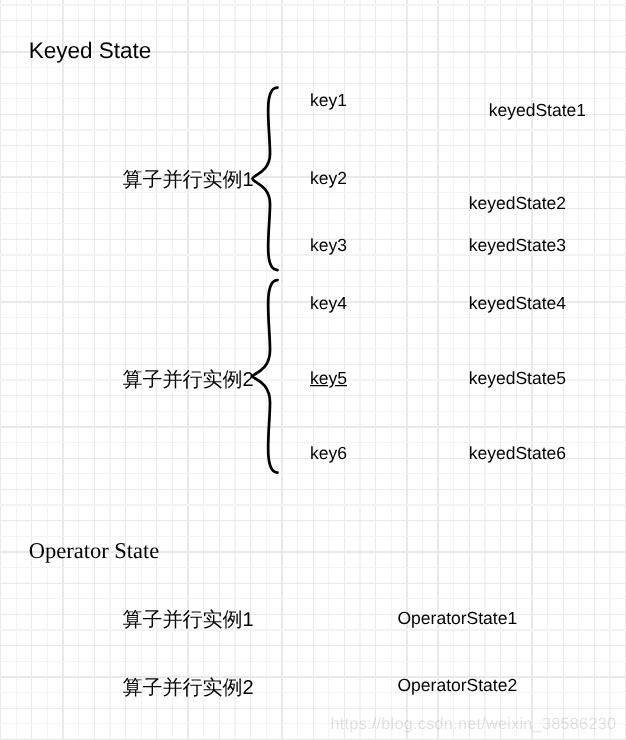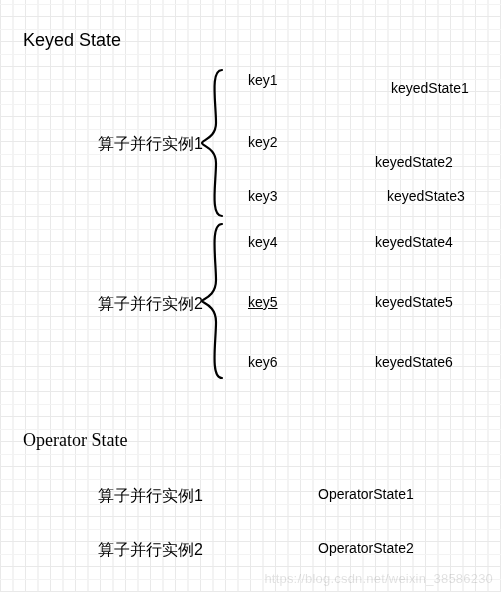--- a/index.html
+++ b/index.html
@@ -45,21 +45,21 @@
   <path d="M22 2 C10 2 16 35 16 55 C16 70 2 72 2 75 C2 78 16 80 16 95 C16 115 10 148 22 148" fill="none" stroke="#000" stroke-width="2.2" stroke-linecap="round"></path>
 </svg>
 
 <div class="abs key-label" style="left:248px; top:72px;">key1</div>
 <div class="abs state-label" style="left:375px; top:80px;margin-left:16px;">keyedState1</div>
 
 <div class="abs key-label" style="left:248px; top:134px;">key2</div>
 <div class="abs state-label" style="left:375px; top:134px;margin-top:20px;">keyedState2</div>
 
 <div class="abs key-label" style="left:248px; top:188px;">key3</div>
-<div class="abs state-label" style="left:387px; top:188px;">keyedState3</div>
+<div class="abs state-label" style="left:375px; top:188px;">keyedState3</div>
 
 <div class="abs instance-label" style="left:98px; top:294px;">算子并行实例2</div>
 
 <svg class="brace" style="left:200px; top:222px;" width="28" height="158" viewBox="0 0 28 158">
   <path d="M22 2 C10 2 16 38 16 58 C16 75 2 77 2 79 C2 81 16 83 16 100 C16 120 10 156 22 156" fill="none" stroke="#000" stroke-width="2.2" stroke-linecap="round"></path>
 </svg>
 
 <div class="abs key-label" style="left:248px; top:234px;text-align:center;">key4</div>
 <div class="abs state-label" style="left:375px; top:234px;">keyedState4</div>
 

